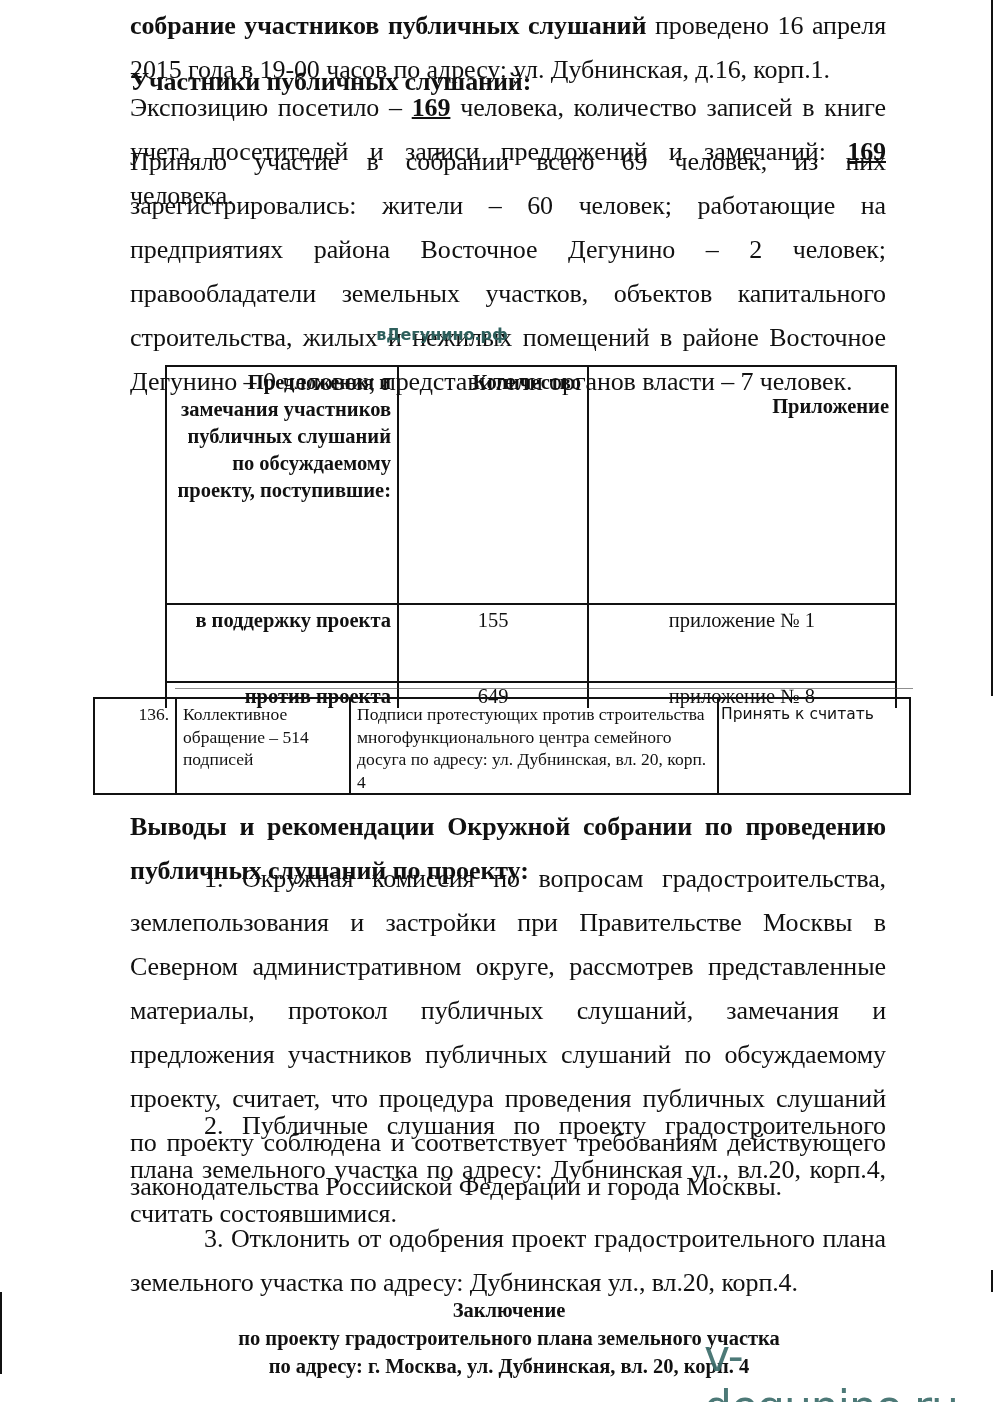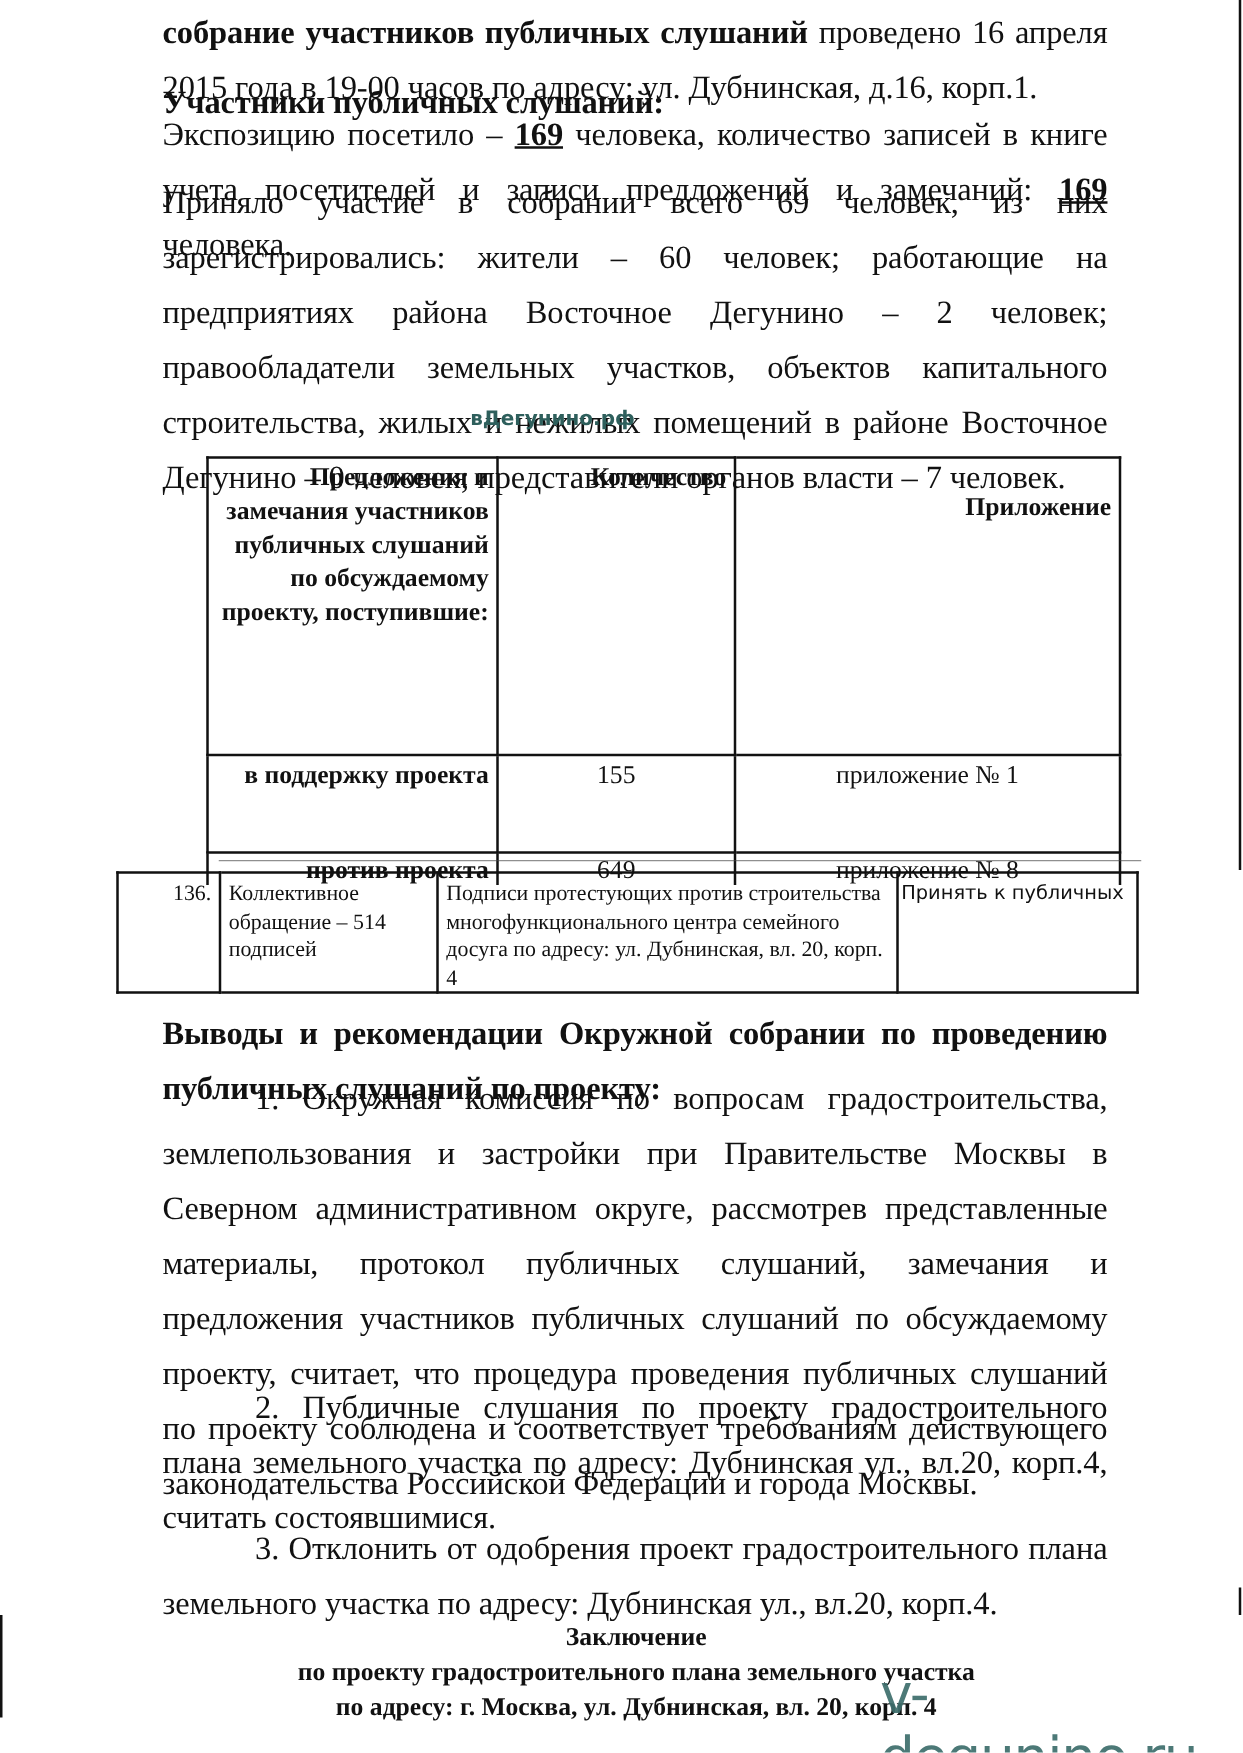--- a/index.html
+++ b/index.html
@@ -124,21 +124,21 @@
   </table>
 
 <div class="t2-topline"></div>
 
 <table class="t2">
   <tbody>
       <tr>
     <td class="n">136.</td>
     <td class="src">Коллективное обращение – 514 подписей</td>
     <td class="txt">Подписи протестующих против строительства многофункционального центра семейного досуга по адресу: ул. Дубнинская, вл. 20, корп. 4</td>
-    <td class="dec">Принять к публичных</td>
+    <td class="dec">Принять к считать</td>
   </tr>
 </tbody>
   </table>
 
 <div class="para p-conc-heading">Выводы и рекомендации Окружной собрании по проведению публичных слушаний по проекту:</div>
 
 <div class="para p-item1"><span class="indent"></span><span>1. Окружная комиссия по вопросам градостроительства, землепользования и застройки при Правительстве Москвы в Северном административном округе, рассмотрев представленные материалы, протокол публичных слушаний, замечания и предложения участников публичных слушаний по обсуждаемому проекту, считает, что процедура проведения публичных слушаний по проекту соблюдена и соответствует требованиям действующего законодательства Российской Федерации и города Москвы.</span></div>
 
 <div class="para p-item2"><span class="indent"></span><span>2. Публичные слушания по проекту градостроительного плана земельного участка по адресу: Дубнинская ул., вл.20, корп.4, считать состоявшимися.</span></div>
 

